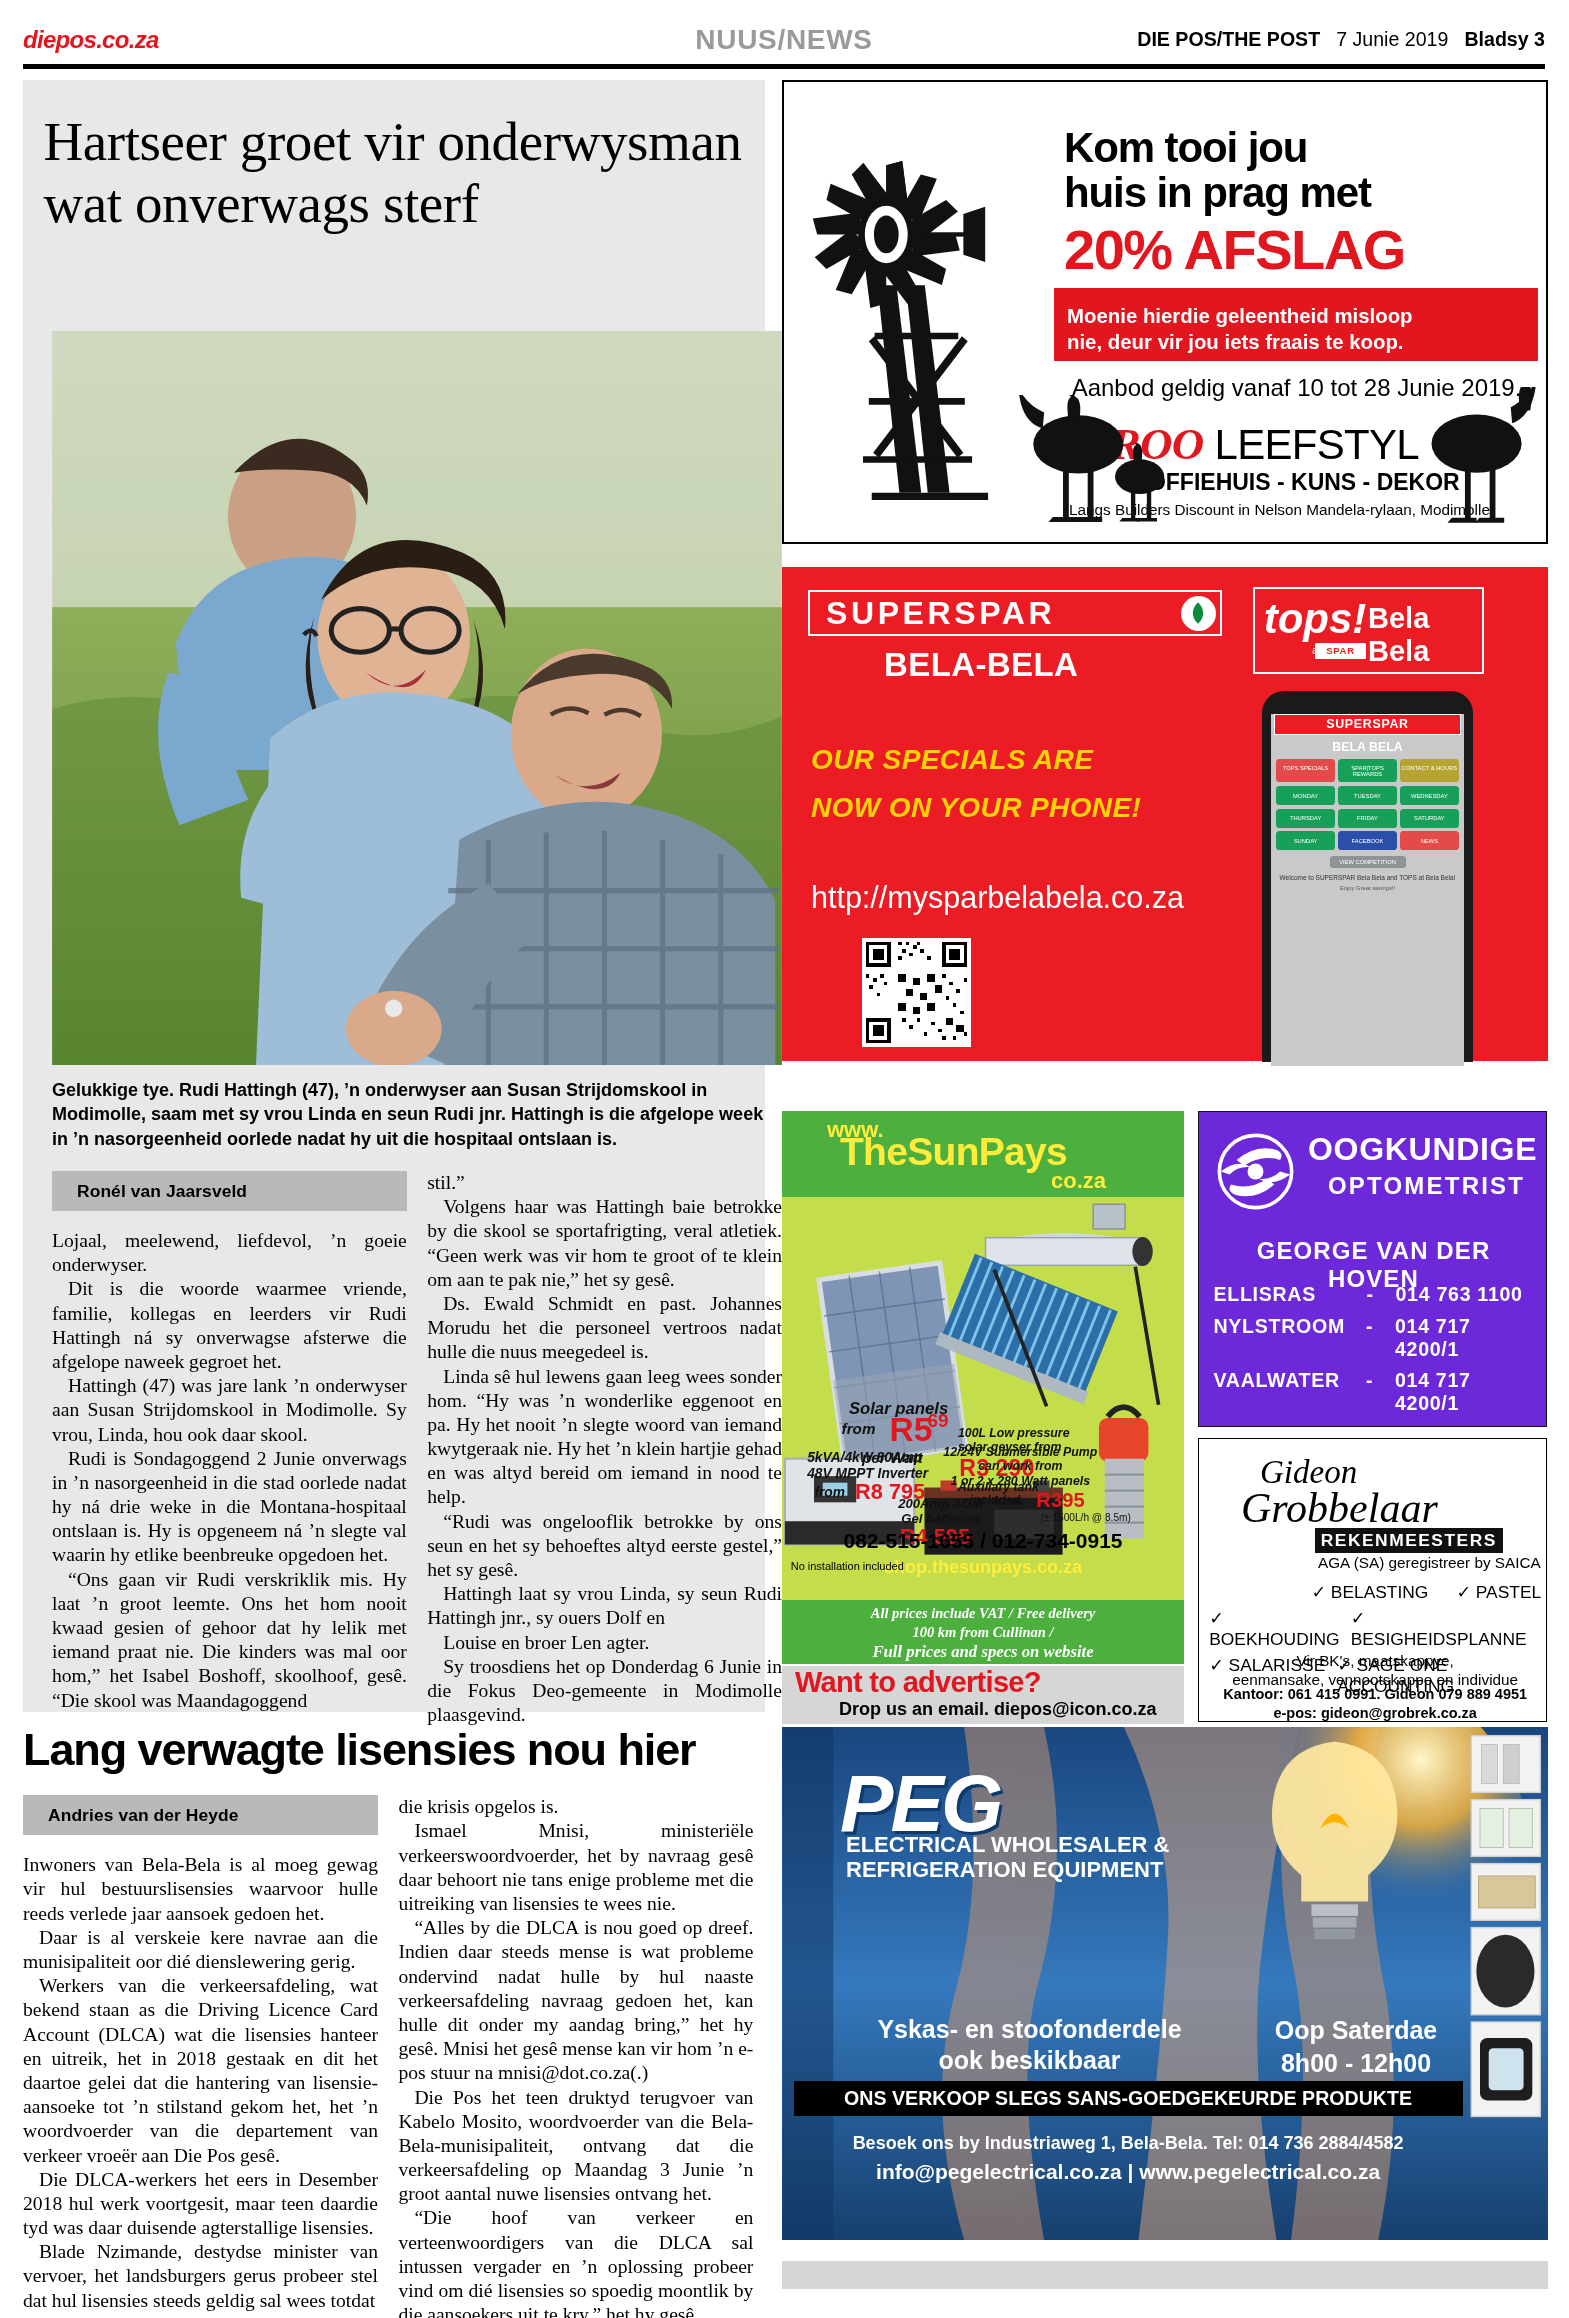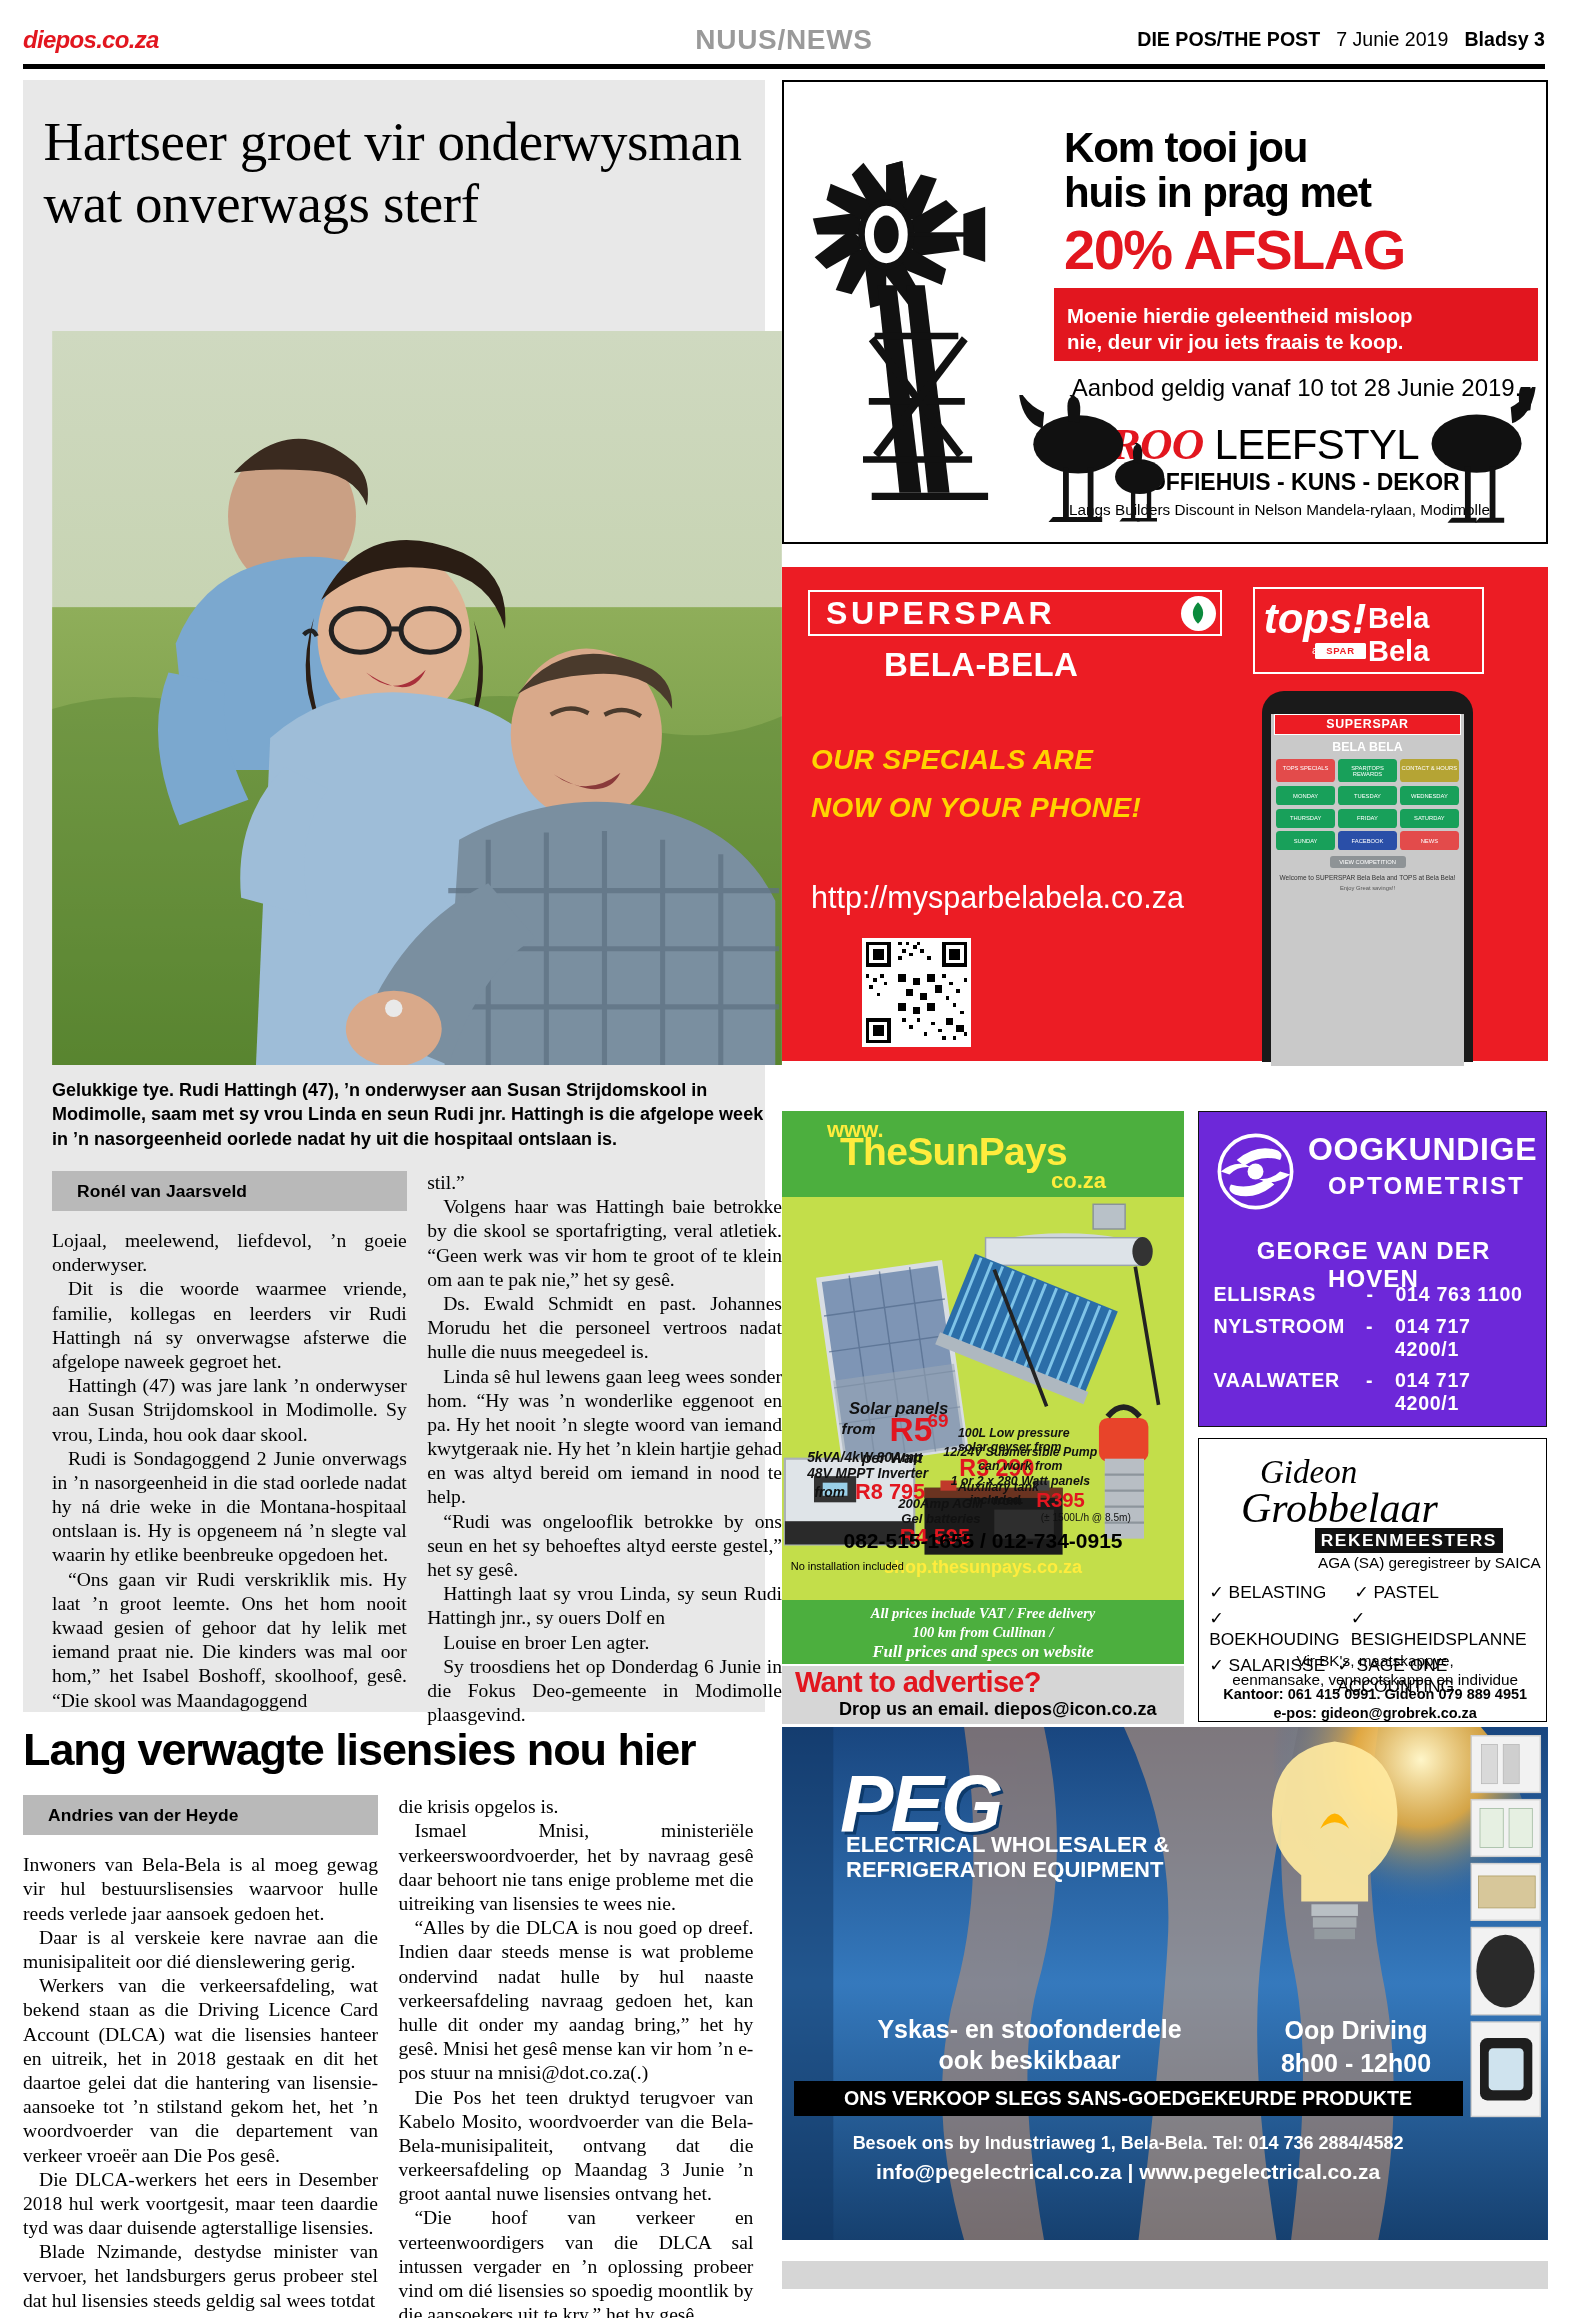--- a/index.html
+++ b/index.html
@@ -159,21 +159,21 @@
            font-style:italic; font-size:33px; }
   .gid-2 { position:absolute; left:42px; top:45px; font-family:"Liberation Serif", serif;
            font-style:italic; font-size:42px; }
   .gid-3 { position:absolute; left:116px; top:89px; background:#111; color:#fff;
            font-family:"Liberation Sans", sans-serif; font-weight:bold; font-size:17.4px;
            letter-spacing:1.5px; padding:2.2px 5.8px; }
   .gid-4 { position:absolute; left:119px; top:115px; font-family:"Liberation Sans", sans-serif;
            font-size:15.3px; }
   .gid-list { position:absolute; left:10.2px; top:143px; width:332px;
               font-family:"Liberation Sans", sans-serif; font-size:17.4px; }
-  .gid-list .r { display:flex; margin-bottom:5.1px; }
+  .gid-list .r { display:flex; margin-bottom:5.1px;justify-content:flex-end; }
   .gid-list .c1 { width:145px; }
   .gid-5 { position:absolute; left:10.2px; top:212px; width:332px; text-align:center;
            font-family:"Liberation Sans", sans-serif; font-size:15.3px; line-height:1.25; }
   .gid-6 { position:absolute; left:10.2px; top:246px; width:332px; text-align:center;
            font-family:"Liberation Sans", sans-serif; font-weight:bold; font-size:14.5px; line-height:1.3; }
 
   
   .ad-peg { position:absolute; left:782px; top:1727px; width:766px; height:513px; overflow:hidden;
             background:linear-gradient(180deg,#1b4d8f 0%,#2f6fb5 40%,#1b4d8f 100%); }
   .peg-logo { position:absolute; left:58px; top:31px; font-family:"Liberation Sans", sans-serif;
@@ -778,21 +778,21 @@
   <div class="peg-logo">PEG</div>
   <div class="peg-sub">
     <div>ELECTRICAL WHOLESALER &amp;</div>
     <div>REFRIGERATION EQUIPMENT</div>
   </div>
   <div class="peg-l1">
     <div>Yskas- en stoofonderdele</div>
     <div>ook beskikbaar</div>
   </div>
   <div class="peg-sat">
-    <div>Oop Driving</div>
+    <div>Oop Saterdae</div>
     <div>8h00 - 12h00</div>
   </div>
   <div class="peg-band">ONS VERKOOP SLEGS SANS-GOEDGEKEURDE PRODUKTE</div>
   <div class="peg-c1">Besoek ons by Industriaweg 1, Bela-Bela. Tel: 014 736 2884/4582</div>
   <div class="peg-c2">info@pegelectrical.co.za | www.pegelectrical.co.za</div>
 </div>
 
 <div class="ad-bottom"></div>
 
 

